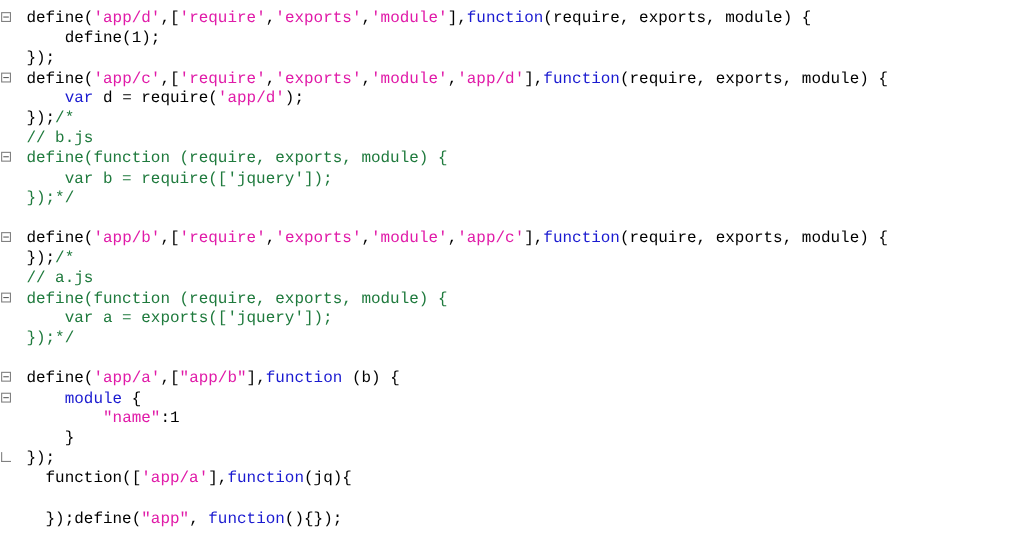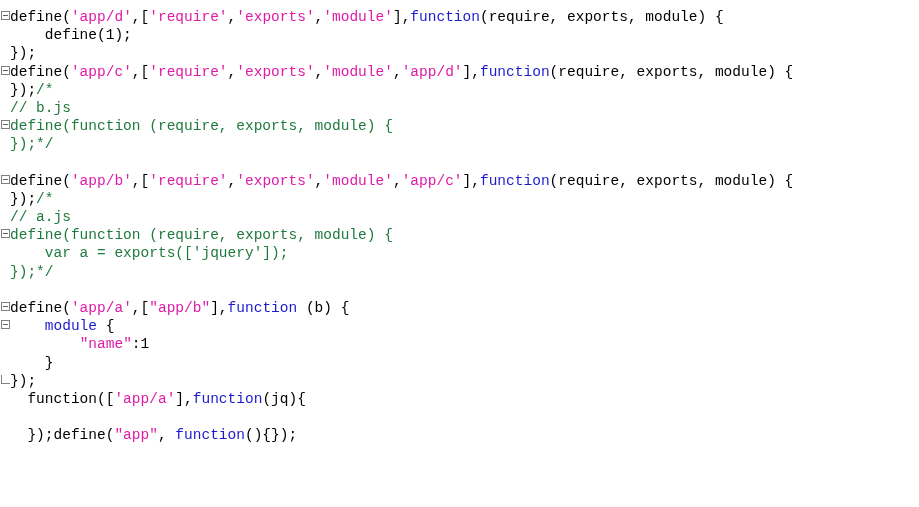--- a/index.html
+++ b/index.html
@@ -22,21 +22,21 @@
     line-height: 18.2px;
     letter-spacing: 0px;
     padding-top: 8px;
     box-sizing: border-box;
   }
   .code-line {
     height: 18.2px;
     line-height: 18.2px;
     white-space: pre;
     position: relative;
-    padding-left: 10px;
+    padding-left: 24px;
     color: #000000;
   }
   .fold {
     position: absolute;
     left: 1px;
     top: 3px;
     width: 9px;
     height: 9px;
     border: 1px solid #808080;
     box-sizing: border-box;
@@ -71,23 +71,25 @@
 </style>
 </head>
 <body>
 
 <div id="editor">
   <div id="code-lines">
       <div class="code-line"><span class="fold"></span><span class="tok-plain">define(</span><span class="tok-string">'app/d'</span><span class="tok-plain">,[</span><span class="tok-string">'require'</span><span class="tok-plain">,</span><span class="tok-string">'exports'</span><span class="tok-plain">,</span><span class="tok-string">'module'</span><span class="tok-plain">],</span><span class="tok-keyword">function</span><span class="tok-plain">(require, exports, module) {</span></div>
       <div class="code-line"><span class="tok-plain">    define(</span><span class="tok-number">1</span><span class="tok-plain">);</span></div>
       <div class="code-line"><span class="tok-plain">});</span></div>
       <div class="code-line"><span class="fold"></span><span class="tok-plain">define(</span><span class="tok-string">'app/c'</span><span class="tok-plain">,[</span><span class="tok-string">'require'</span><span class="tok-plain">,</span><span class="tok-string">'exports'</span><span class="tok-plain">,</span><span class="tok-string">'module'</span><span class="tok-plain">,</span><span class="tok-string">'app/d'</span><span class="tok-plain">],</span><span class="tok-keyword">function</span><span class="tok-plain">(require, exports, module) {</span></div>
+      <div class="code-line"><span class="tok-plain">    </span><span class="tok-keyword">var</span><span class="tok-plain"> d = require(</span><span class="tok-string">'app/d'</span><span class="tok-plain">);</span></div>
       <div class="code-line"><span class="tok-plain">});</span><span class="tok-comment">/*</span></div>
       <div class="code-line"><span class="tok-comment">// b.js</span></div>
       <div class="code-line"><span class="fold"></span><span class="tok-comment">define(function (require, exports, module) {</span></div>
+      <div class="code-line"><span class="tok-comment">    var b = require(['jquery']);</span></div>
       <div class="code-line"><span class="tok-comment">});*/</span></div>
       <div class="code-line">&nbsp;</div>
       <div class="code-line"><span class="fold"></span><span class="tok-plain">define(</span><span class="tok-string">'app/b'</span><span class="tok-plain">,[</span><span class="tok-string">'require'</span><span class="tok-plain">,</span><span class="tok-string">'exports'</span><span class="tok-plain">,</span><span class="tok-string">'module'</span><span class="tok-plain">,</span><span class="tok-string">'app/c'</span><span class="tok-plain">],</span><span class="tok-keyword">function</span><span class="tok-plain">(require, exports, module) {</span></div>
       <div class="code-line"><span class="tok-plain">});</span><span class="tok-comment">/*</span></div>
       <div class="code-line"><span class="tok-comment">// a.js</span></div>
       <div class="code-line"><span class="fold"></span><span class="tok-comment">define(function (require, exports, module) {</span></div>
       <div class="code-line"><span class="tok-comment">    var a = exports(['jquery']);</span></div>
       <div class="code-line"><span class="tok-comment">});*/</span></div>
       <div class="code-line">&nbsp;</div>
       <div class="code-line"><span class="fold"></span><span class="tok-plain">define(</span><span class="tok-string">'app/a'</span><span class="tok-plain">,[</span><span class="tok-string">"app/b"</span><span class="tok-plain">],</span><span class="tok-keyword">function</span><span class="tok-plain"> (b) {</span></div>

